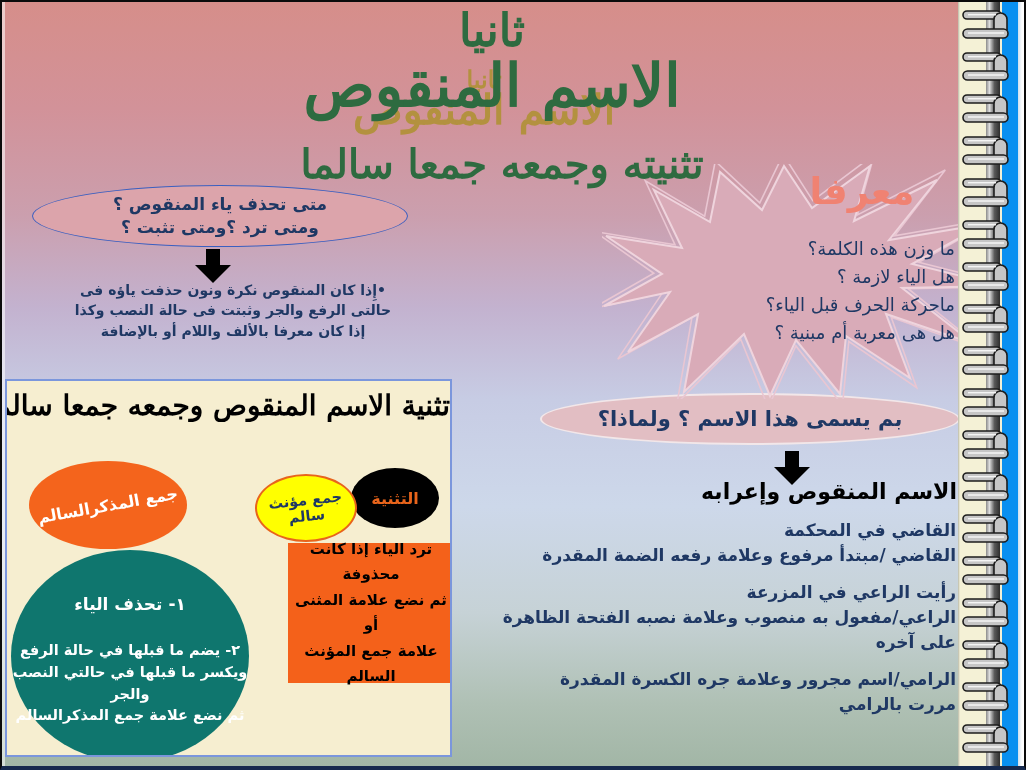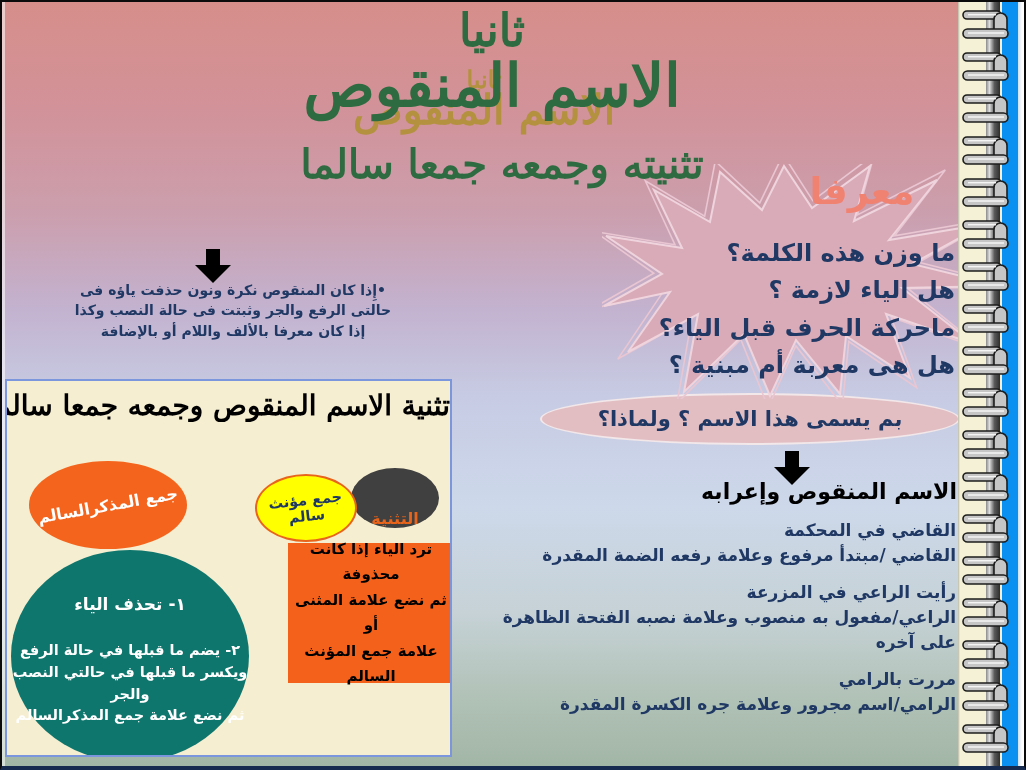--- a/index.html
+++ b/index.html
@@ -32,31 +32,31 @@
 
   
   .diagram-box{left:3px;top:377px;width:447px;height:378px;background:#f6eed0;border:2px solid #7b96dc;box-sizing:border-box;overflow:hidden;}
   .box-title{position:absolute;top:8px;left:0;width:100%;text-align:center;font-size:28px;font-weight:bold;color:#000;
     font-family:"DejaVu Serif",serif;white-space:nowrap;overflow:hidden;direction:rtl;}
   .ellipse{position:absolute;border-radius:50%;display:flex;align-items:center;justify-content:center;text-align:center;font-weight:bold;box-sizing:border-box;}
   .masc-ellipse{left:22px;top:80px;width:158px;height:88px;background:#f4641c;color:#fff;font-size:16px;}
   .masc-ellipse span{transform:rotate(-10deg);display:block;}
   .fem-ellipse{left:248px;top:93px;width:102px;height:68px;background:#ffff00;border:2px solid #e8641b;color:#1f3864;font-size:14.5px;z-index:2;}
   .fem-ellipse span{transform:rotate(-6deg);display:block;}
-  .dual-ellipse{left:344px;top:87px;width:88px;height:60px;background:#404040;color:#e8641b;font-size:16px;z-index:1;align-items:flex-end;}
+  .dual-ellipse{left:344px;top:87px;width:88px;height:60px;background:#000000;color:#e8641b;font-size:16px;z-index:1;}
   .green-circle{position:absolute;left:4px;top:169px;width:238px;height:212px;background:#0f766e;border-radius:50%;color:#fff;text-align:center;}
   .gc-line1{margin-top:44px;font-size:17px;font-weight:bold;}
   .gc-line2{margin-top:26px;font-size:14.5px;font-weight:bold;line-height:1.5;}
   .orange-rect{position:absolute;left:281px;top:162px;width:166px;height:140px;background:#f4611a;color:#000;font-weight:bold;font-size:15px;
     display:flex;align-items:center;justify-content:center;text-align:center;line-height:1.7;}
 
   
   .qadi-word{left:770px;top:168px;width:180px;text-align:center;font-size:37px;font-weight:bold;color:#f08272;z-index:3;}
   .starburst{left:600px;top:162px;width:405px;height:235px;z-index:1;}
-  .starburst-text{left:625px;top:233px;width:328px;text-align:right;color:#1f3864;font-weight:bold;font-size:24px;line-height:1.56;z-index:2;}
+  .starburst-text{left:625px;top:233px;width:328px;text-align:right;color:#1f3864;font-weight:normal;font-size:18px;line-height:1.56;z-index:2;}
   .naming-ellipse{left:538px;top:391px;width:420px;height:52px;background:#e2bec3;border:2px solid #f2e7e9;border-radius:50%;box-sizing:border-box;
     display:flex;align-items:center;justify-content:center;color:#1f3864;font-weight:bold;font-size:21px;}
   .arrow-2{left:772px;top:449px;}
   .parse-heading{left:640px;top:477px;width:315px;text-align:right;font-size:22px;font-weight:bold;color:#000;}
   .examples{left:462px;top:516px;width:492px;color:#1f3864;font-weight:bold;font-size:17px;line-height:1.45;}
   .example{margin-bottom:13px;}
 
   
   .binder{top:0;right:0;width:66px;height:770px;z-index:5;
     background:linear-gradient(90deg,#b9b9a9 0,#f4f1d6 2px,#f4f1d6 44px,#0990f0 44px,#0990f0 60px,#cfe0ee 60px,#ffffff 64px,#ffffff 66px);}
@@ -74,20 +74,24 @@
   <div class="abs wordart">
     <div class="wa-gold rtl">
       <span class="wa-gold-small">ثانيا</span>
       <span class="wa-gold-main">الاسم المنقوص</span>
     </div>
     <div class="wa-green rtl">الاسم المنقوص</div>
   </div>
 
   <div class="abs subtitle rtl">تثنيته وجمعه جمعا سالما</div>
 
+  <div class="abs q-bubble rtl">
+    <span class="pre">متى تحذف ياء المنقوص ؟
+ومتى ترد ؟ومتى تثبت ؟</span>
+  </div>
 
   <svg class="abs arrow arrow-1" viewBox="0 0 36 34">
     <polygon points="11,0 25,0 25,16 36,16 18,34 0,16 11,16" fill="#000"></polygon>
   </svg>
 
   <div class="abs rule-text rtl pre">•إِذا كان المنقوص نكرة ونون حذفت ياؤه فى
 حالتى الرفع والجر وثبتت فى حالة النصب وكذا
 إذا كان معرفا بالألف واللام أو بالإضافة</div>
 
   <div class="abs diagram-box">
@@ -142,22 +146,22 @@
   <div class="abs examples rtl">
     <div class="example">
       <div>القاضي في المحكمة</div>
       <div>القاضي /مبتدأ مرفوع وعلامة رفعه الضمة المقدرة</div>
     </div>
     <div class="example">
       <div>رأيت الراعي في المزرعة</div>
       <div>الراعي/مفعول به منصوب وعلامة نصبه الفتحة الظاهرة على آخره</div>
     </div>
     <div class="example">
+      <div>الرامي/اسم مجرور وعلامة جره الكسرة المقدرة</div>
       <div>مررت بالرامي</div>
-      <div>الرامي/اسم مجرور وعلامة جره الكسرة المقدرة</div>
     </div>
   </div>
 
   <div class="abs binder">
     <div class="rod"></div>
     <div>
         <div class="ring" style="top: 6px;"><svg width="52" height="34" viewBox="0 0 52 34">
             <g stroke="#1d1d1d" stroke-width="1.6" fill="#c6c6c6">
               <rect x="2" y="3" width="38" height="8" rx="4"></rect>
               <rect x="33" y="5" width="13" height="24" rx="6.5"></rect>

